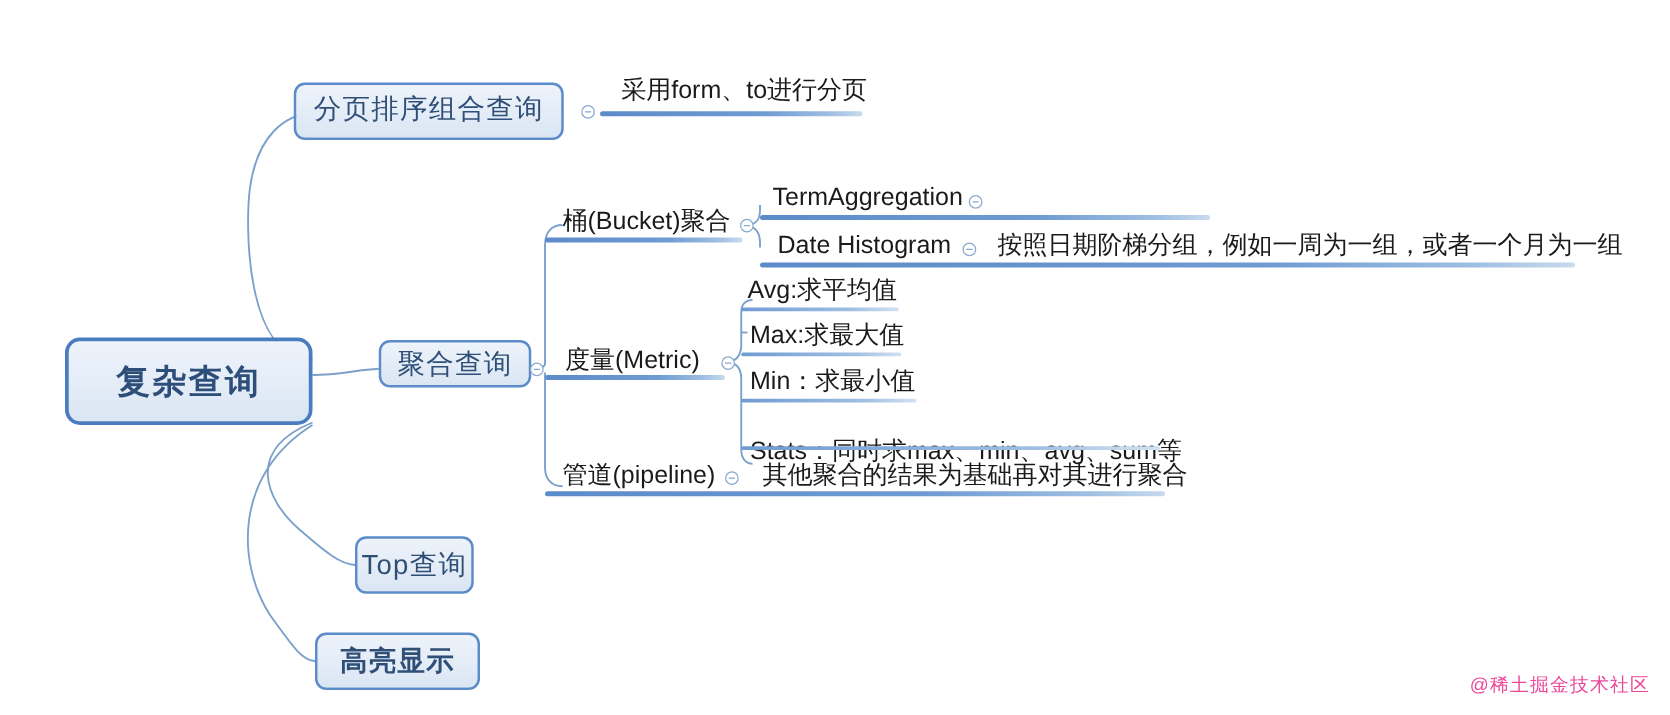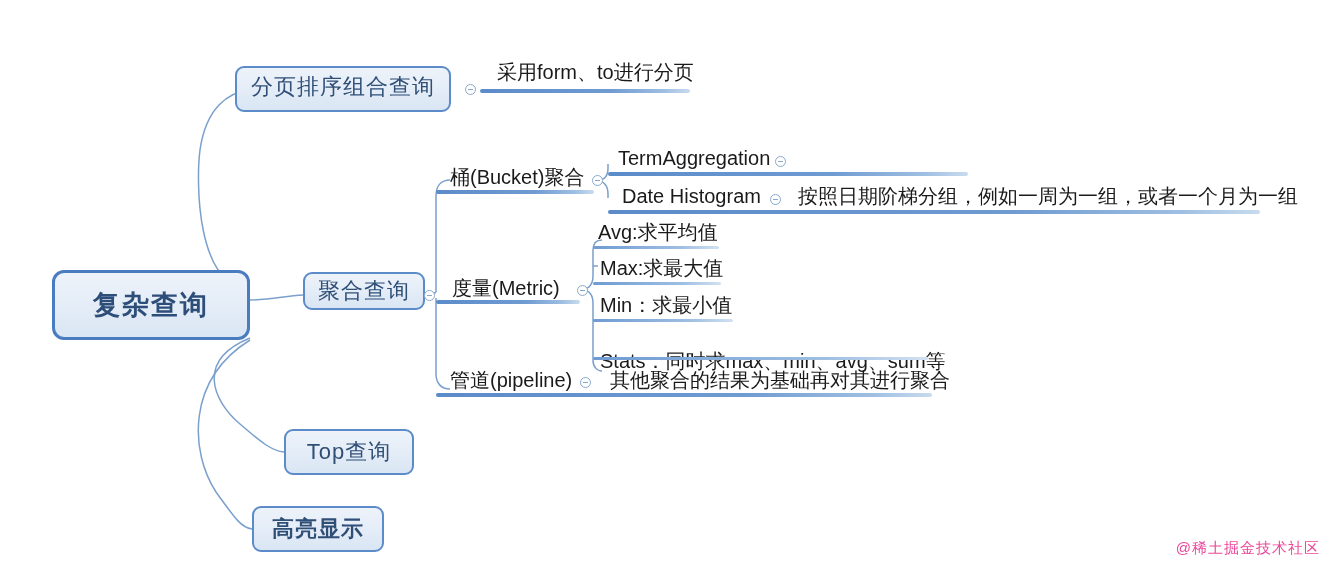--- a/index.html
+++ b/index.html
@@ -195,21 +195,21 @@
   <div class="ubar thin" style="left:593px; top:319px; width:140px;"></div>
 
   <div class="label lg" style="left:600px; top:333px;margin-top:18px;">Stats：同时求max、min、avg、sum等</div>
   <div class="ubar thin" style="left:593px; top:357px; width:335px;"></div>
 
   <div class="label lg" style="left:450px; top:370px;">管道(pipeline)</div>
   <div class="marker" style="left:580px; top:377px;"></div>
   <div class="label lg" style="left:610px; top:370px;">其他聚合的结果为基础再对其进行聚合</div>
   <div class="ubar" style="left:436px; top:393px; width:496px;"></div>
 
-  <div class="box branch" style="left:284px; top:429px; width:130px; height:46px;">
+  <div class="box branch" style="left:284px; top:429px; width:95px; height:46px;">
     <span>Top查询</span>
   </div>
 
   <div class="box branch" style="left:252px; top:506px; width:132px; height:46px;font-weight:bold;">
     <span>高亮显示</span>
   </div>
 
   <div id="watermark">@稀土掘金技术社区</div>
 
 </div>

